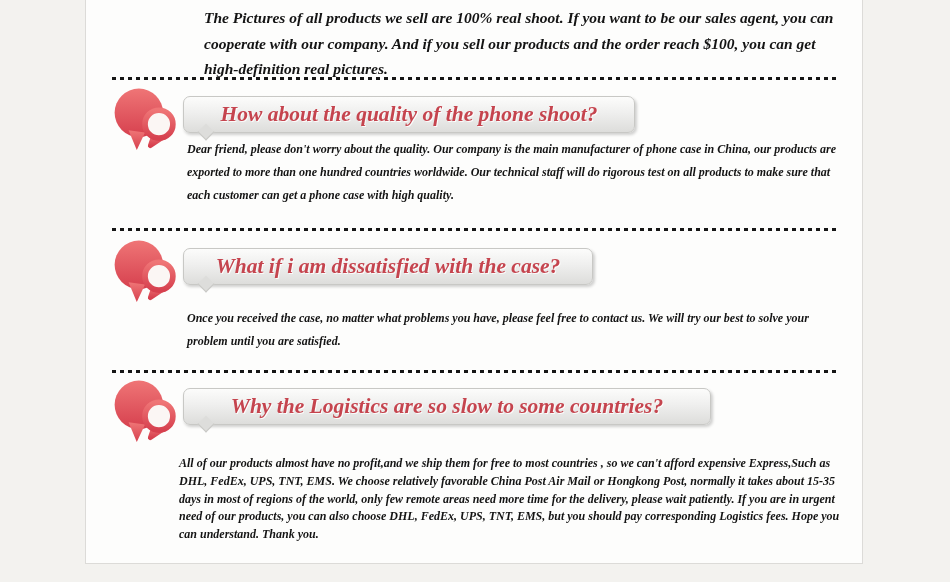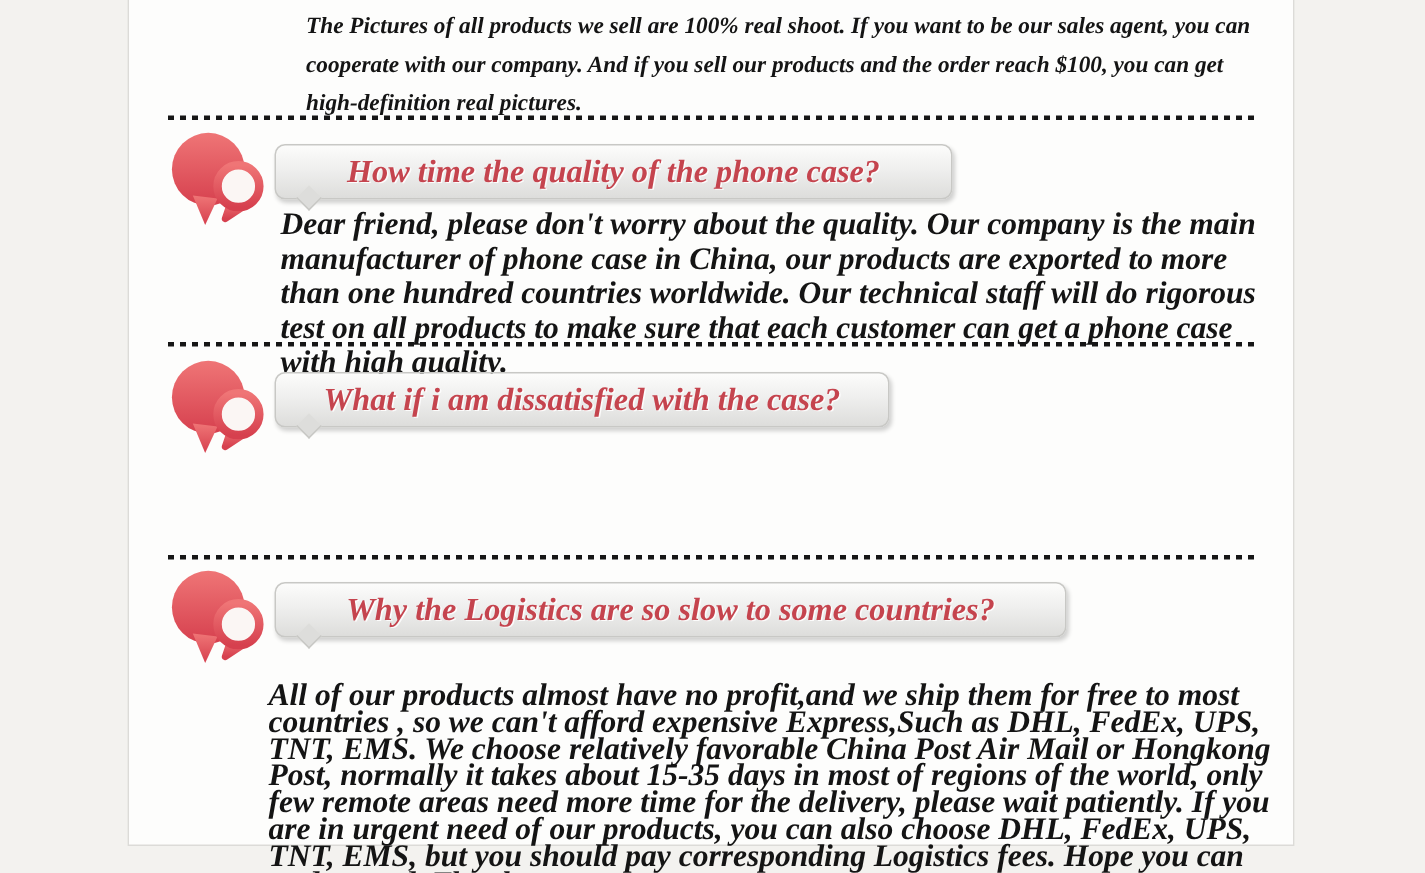--- a/index.html
+++ b/index.html
@@ -54,21 +54,21 @@
 
   .q-heading {
     font-size:21.5px; font-weight:bold; font-style:italic;
     color:#c5444e; white-space:nowrap;
     text-shadow:1px 1px 0 rgba(255,255,255,0.85);
   }
 
   .q-body {
     position:absolute;
     font-weight:bold; font-style:italic; color:#141414;
-    font-size:21px; line-height:23px;
+    font-size:12px; line-height:23px;
   }
   .body-1 { top:149px; left:101px; width:660px; }
   .body-2 { top:318px; left:101px; width:660px; }
   .body-3 { top:466px; left:93px; width:678px; line-height:17.8px; }
 </style>
 </head>
 <body>
 
 <svg width="0" height="0" style="position:absolute">
   <defs>
@@ -86,35 +86,36 @@
 
     <div class="dash-rule dash-1"></div>
 
     <svg class="bubble-icon icon-1" viewBox="0 0 64 62">
       <circle cx="27" cy="25" r="23.5" fill="url(#bubbleGrad)"></circle>
       <path d="M17 42 L25 61 L33 44 Z" fill="url(#bubbleGrad)"></path>
       <path d="M42 45 L38 57 L50 49" fill="#fbf6f4" stroke="url(#bubbleGrad)" stroke-width="4.5" stroke-linejoin="round"></path>
       <circle cx="46.5" cy="36" r="13.5" fill="#fbf6f4" stroke="url(#bubbleGrad)" stroke-width="5.5"></circle>
     </svg>
     <div class="q-bar bar-1">
-      <span class="q-heading">How time the quality of the phone case?</span>
+      <span class="q-heading">How about the quality of the phone shoot?</span>
     </div>
     <p class="q-body body-1">Dear friend, please don't worry about the quality. Our company is the main manufacturer of phone case in China, our products are exported to more than one hundred countries worldwide. Our technical staff will do rigorous test on all products to make sure that each customer can get a phone case with high quality.</p>
 
     <div class="dash-rule dash-2"></div>
 
     <svg class="bubble-icon icon-2" viewBox="0 0 64 62">
       <circle cx="27" cy="25" r="23.5" fill="url(#bubbleGrad)"></circle>
       <path d="M17 42 L25 61 L33 44 Z" fill="url(#bubbleGrad)"></path>
       <path d="M42 45 L38 57 L50 49" fill="#fbf6f4" stroke="url(#bubbleGrad)" stroke-width="4.5" stroke-linejoin="round"></path>
       <circle cx="46.5" cy="36" r="13.5" fill="#fbf6f4" stroke="url(#bubbleGrad)" stroke-width="5.5"></circle>
     </svg>
     <div class="q-bar bar-2">
       <span class="q-heading">What if i am dissatisfied with the case?</span>
     </div>
+    <p class="q-body body-2">Once you received the case, no matter what problems you have, please feel free to contact us. We will try our best to solve your problem until you are satisfied.</p>
 
     <div class="dash-rule dash-3"></div>
 
     <svg class="bubble-icon icon-3" viewBox="0 0 64 62">
       <circle cx="27" cy="25" r="23.5" fill="url(#bubbleGrad)"></circle>
       <path d="M17 42 L25 61 L33 44 Z" fill="url(#bubbleGrad)"></path>
       <path d="M42 45 L38 57 L50 49" fill="#fbf6f4" stroke="url(#bubbleGrad)" stroke-width="4.5" stroke-linejoin="round"></path>
       <circle cx="46.5" cy="36" r="13.5" fill="#fbf6f4" stroke="url(#bubbleGrad)" stroke-width="5.5"></circle>
     </svg>
     <div class="q-bar bar-3">

